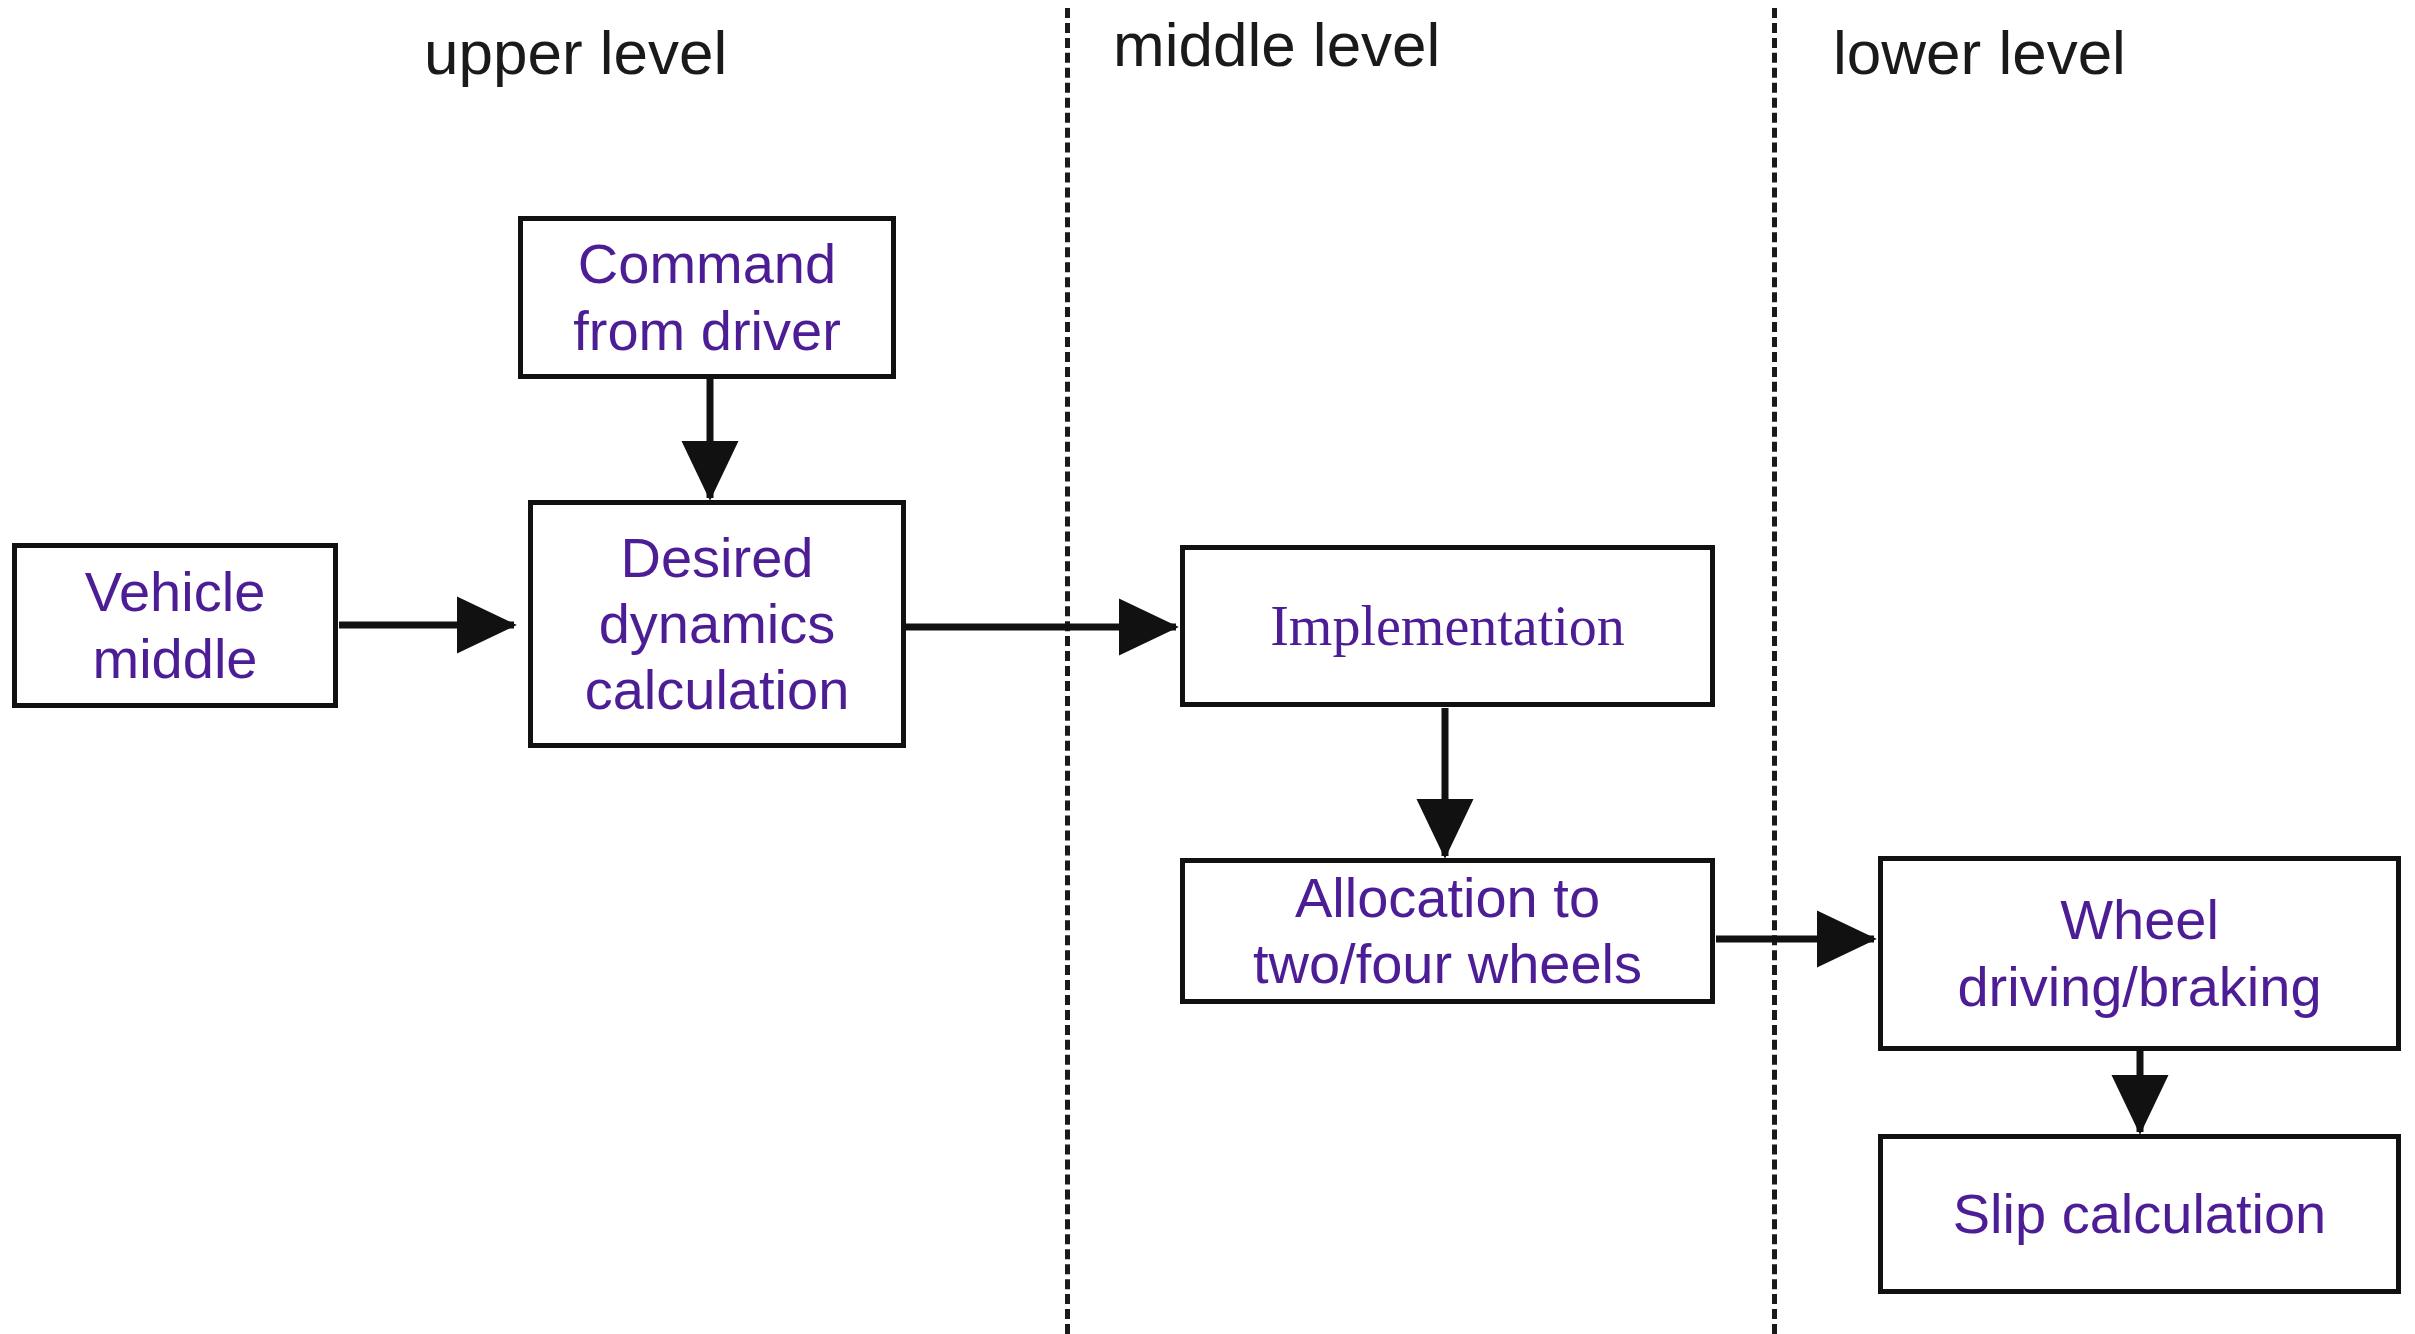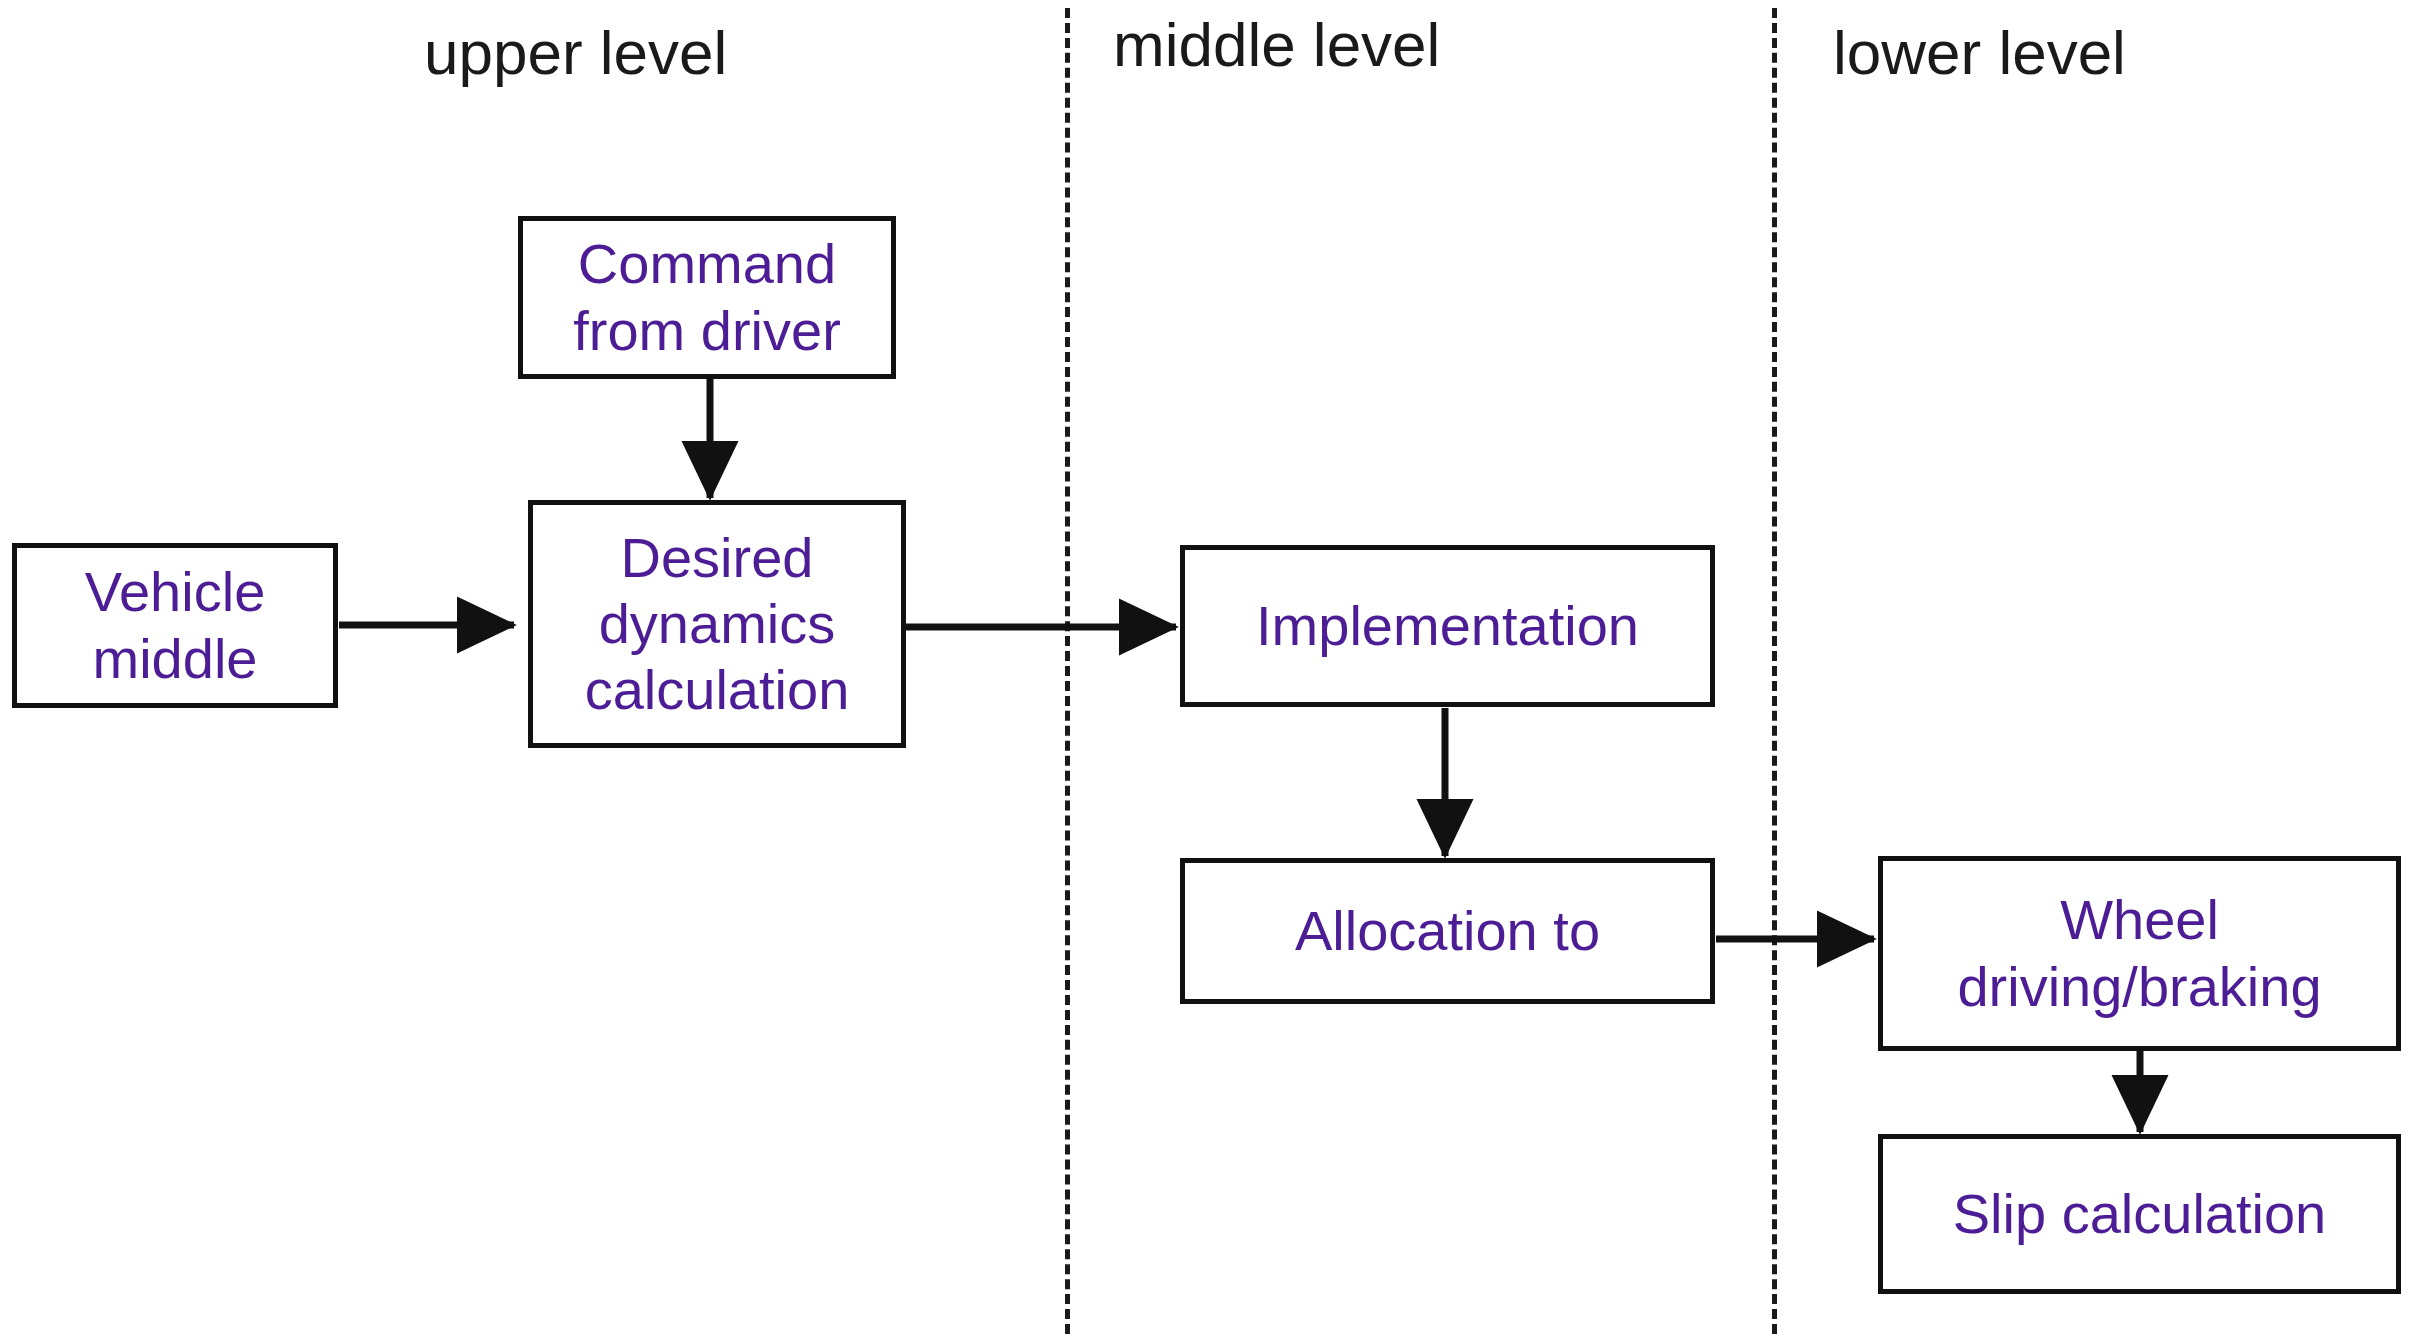--- a/index.html
+++ b/index.html
@@ -105,29 +105,30 @@
   </div>
 
   <div class="node" style="left:528px; top:500px; width:378px; height:248px;">
     <span>
       <span class="lbl">Desired</span>
       <span class="lbl">dynamics</span>
       <span class="lbl">calculation</span>
     </span>
   </div>
 
-  <div class="node" style="left:1180px; top:545px; width:535px; height:162px;">
+  <div class="node" style="left:1180px; top:545px; width:535px; height:162px;font-family:Liberation Serif, serif;">
     <span>
       <span class="lbl">Implementation</span>
     </span>
   </div>
 
   <div class="node" style="left:1180px; top:858px; width:535px; height:146px;">
     <span>
       <span class="lbl">Allocation to</span>
+      <span class="lbl">two/four wheels</span>
     </span>
   </div>
 
   <div class="node" style="left:1878px; top:856px; width:523px; height:195px;">
     <span>
       <span class="lbl">Wheel</span>
       <span class="lbl">driving/braking</span>
     </span>
   </div>
 

